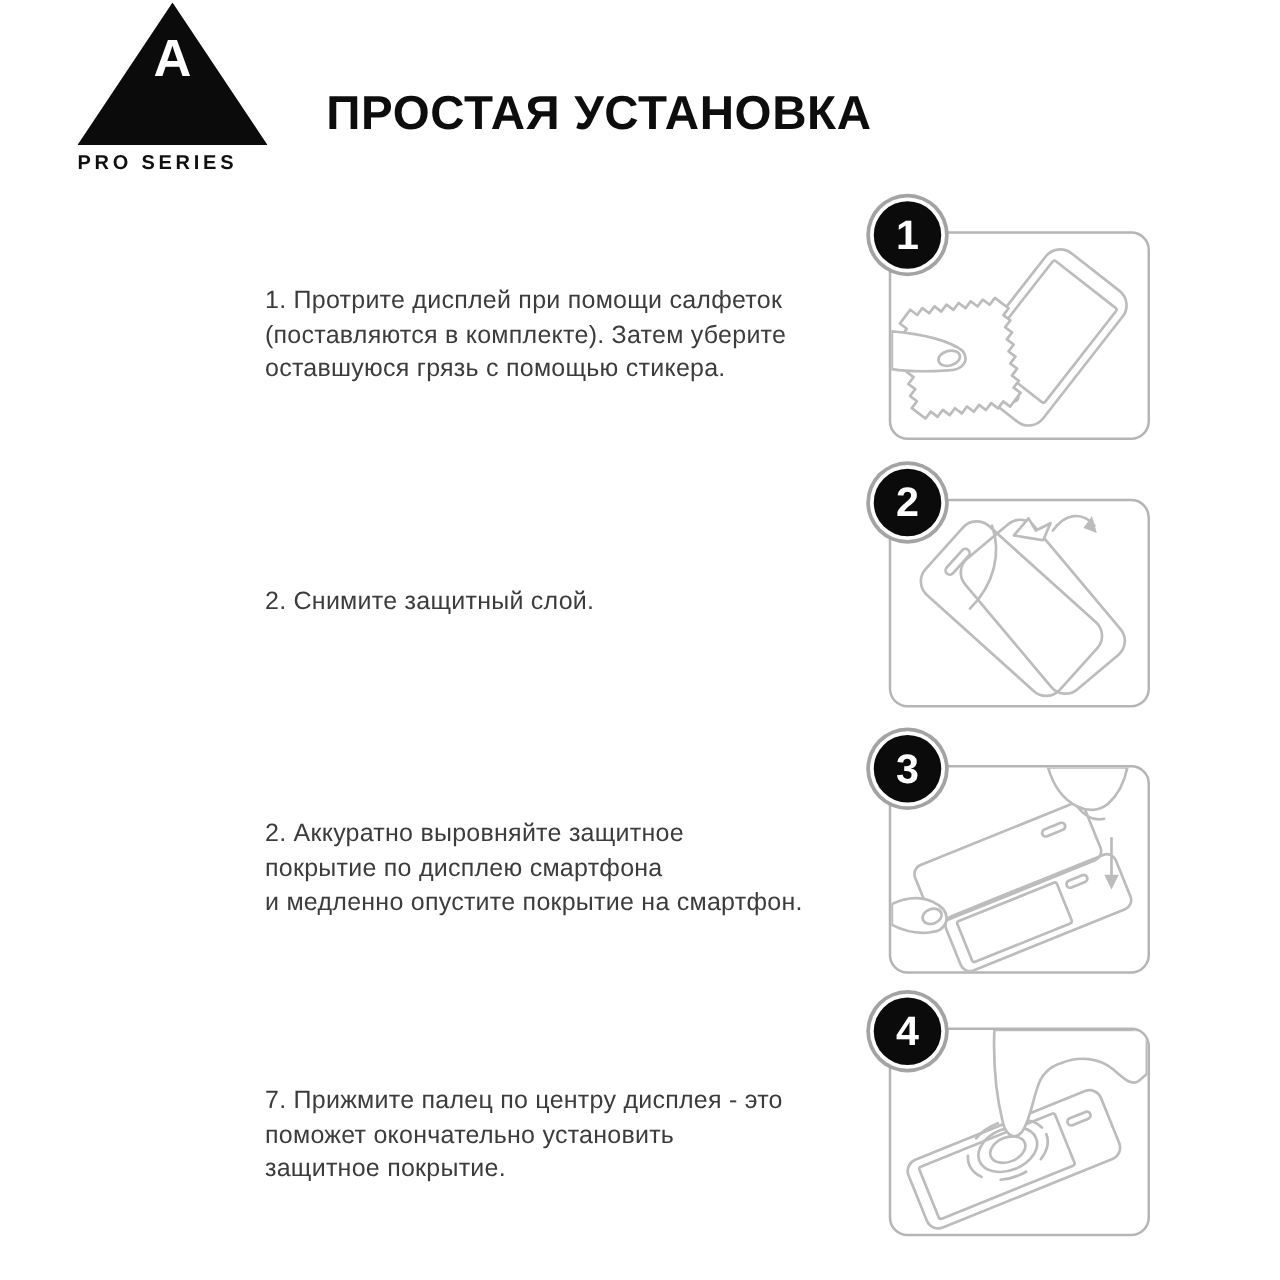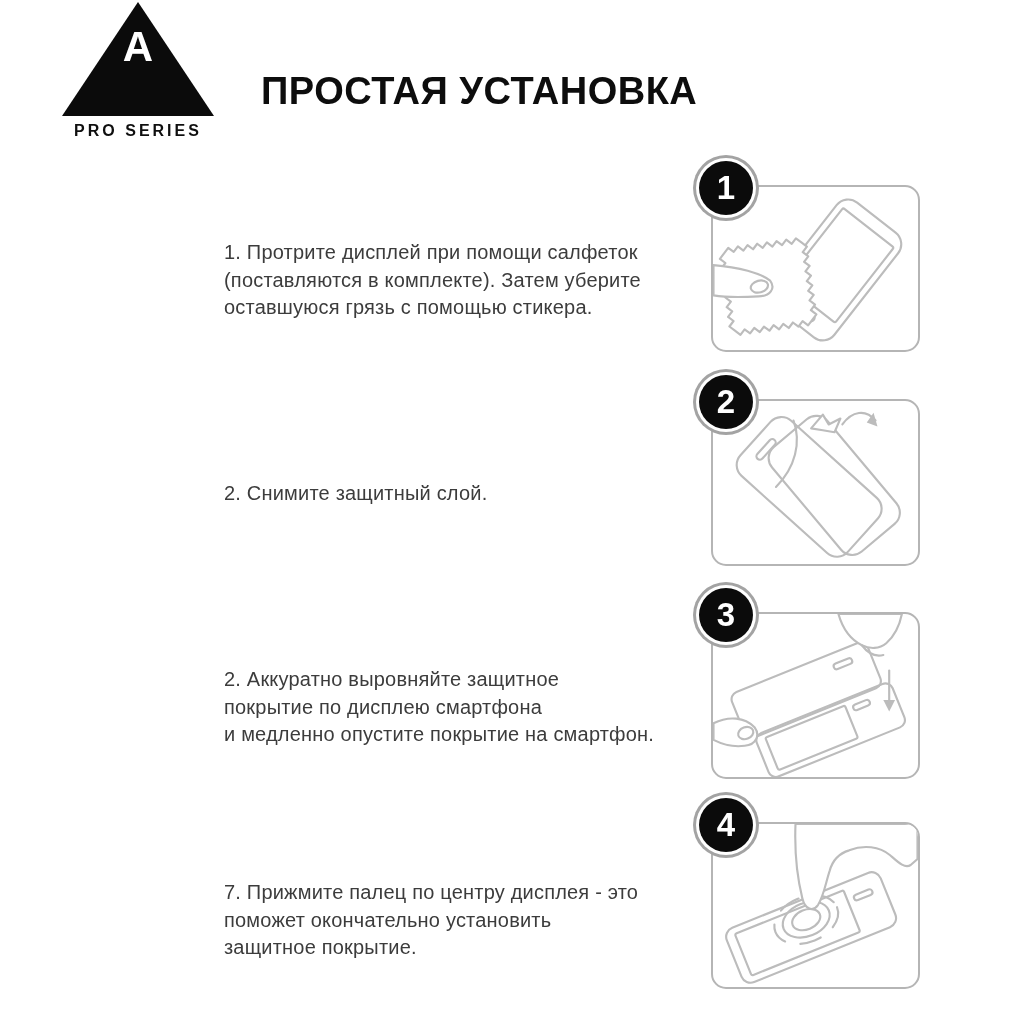--- a/index.html
+++ b/index.html
@@ -7,29 +7,29 @@
         font-family:"Liberation Sans",sans-serif;}
 
   
   .logo{position:absolute;left:62px;top:2px;width:152px;}
   .tri{position:relative;width:152px;height:114px;background:#0b0b0b;
        clip-path:polygon(50% 0,0 100%,100% 100%);}
   .tri-a{position:absolute;left:0;right:0;top:24px;text-align:center;color:#fff;
          font-weight:700;font-size:42px;line-height:1;}
   .tri-rm{position:absolute;left:0;right:0;top:62px;text-align:center;color:#fff;
           font-weight:700;font-size:44px;line-height:1;letter-spacing:1px;}
-  .logo-sub{margin-top:6px;text-align:center;font-weight:700;font-size:16px;
+  .logo-sub{margin-top:6px;text-align:left;font-weight:700;font-size:16px;
             letter-spacing:3px;color:#0f0f0f;white-space:nowrap;}
 
   
   .title{position:absolute;left:249px;top:58px;margin:12px;font-size:38px;font-weight:700;
          letter-spacing:.5px;color:#0d0d0d;white-space:nowrap;}
 
   
-  .step-text{position:absolute;left:212px;margin:12px;width:505px;font-size:20px;
+  .step-text{position:absolute;left:212px;margin:0;width:505px;font-size:20px;
              line-height:27.5px;letter-spacing:.2px;color:#3c3c3c;white-space:pre-line;}
 
   
   .figure{position:absolute;left:711px;width:209px;height:167px;margin:0;
           border:2px solid #b5b5b5;border-radius:15px;box-sizing:border-box;background:#fff;}
   .illu{position:absolute;left:0;top:0;width:100%;height:100%;border-radius:13px;}
   .illu rect,.illu path,.illu ellipse,.illu line{
         fill:none;stroke:#bcbcbc;stroke-width:2.2;stroke-linecap:round;stroke-linejoin:round;}
   .illu .wfill{fill:#fff;}
   .illu .ahead{fill:#bcbcbc;stroke:none;}

